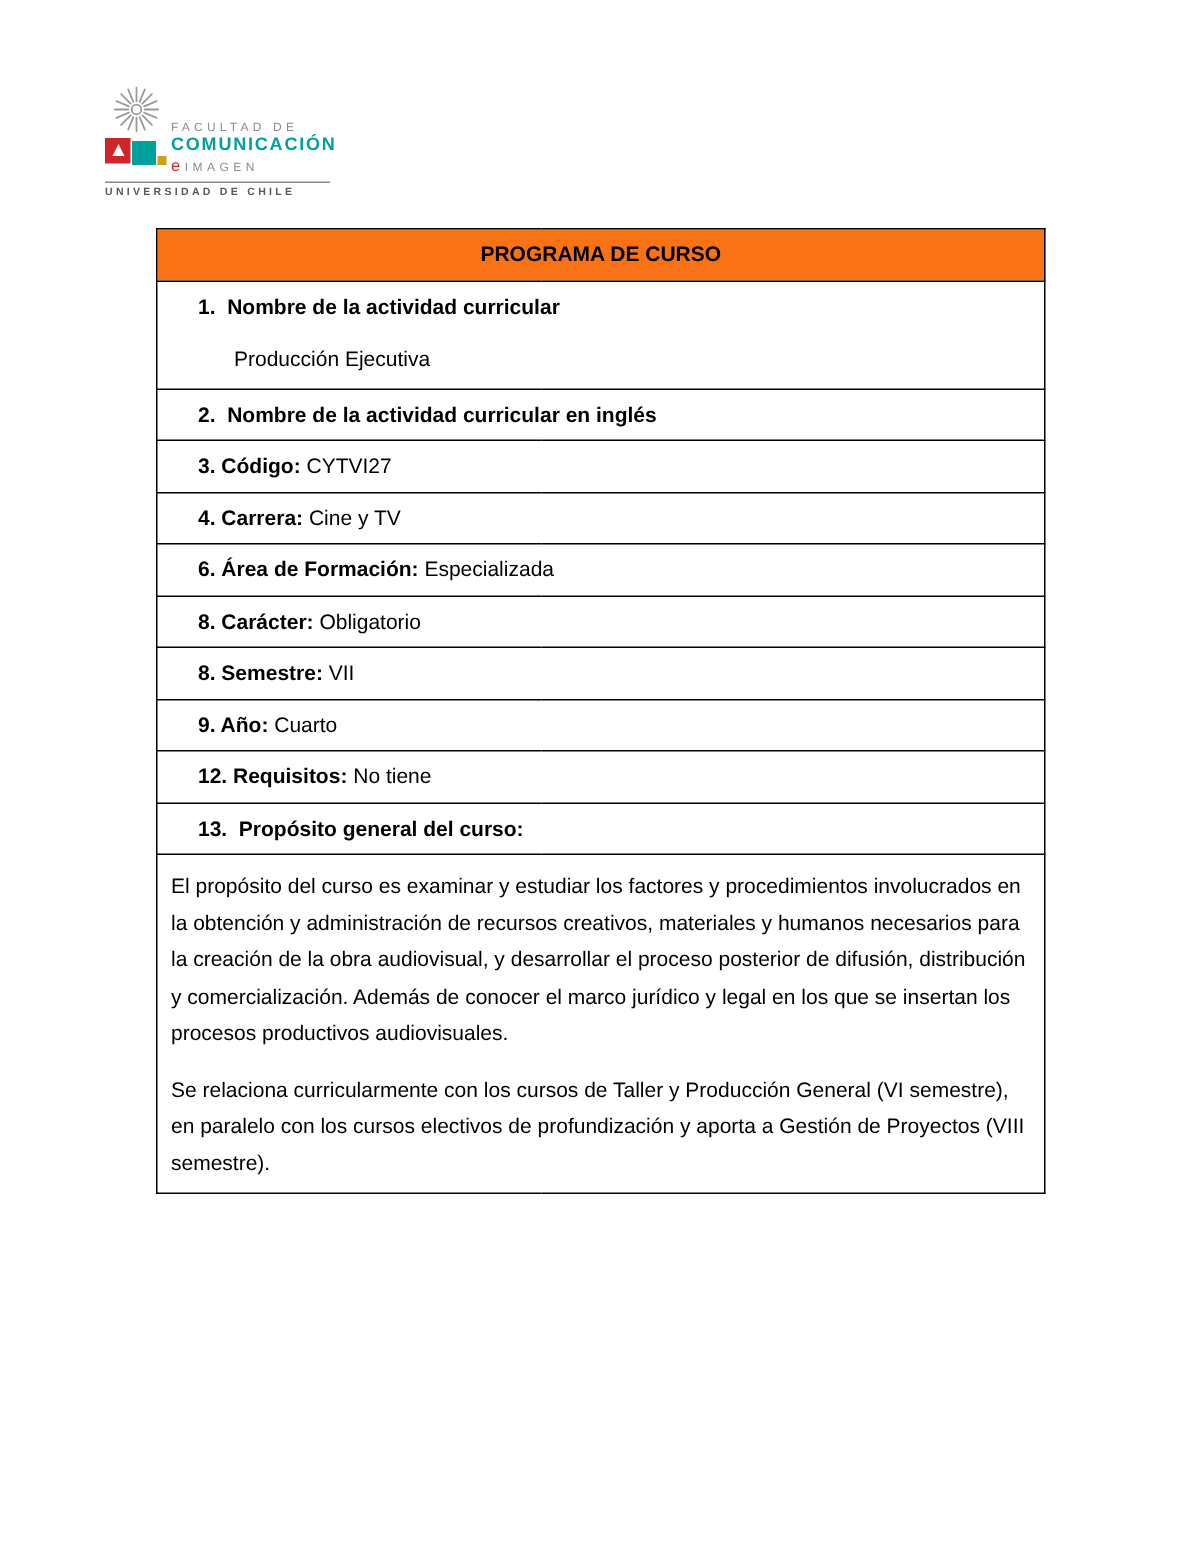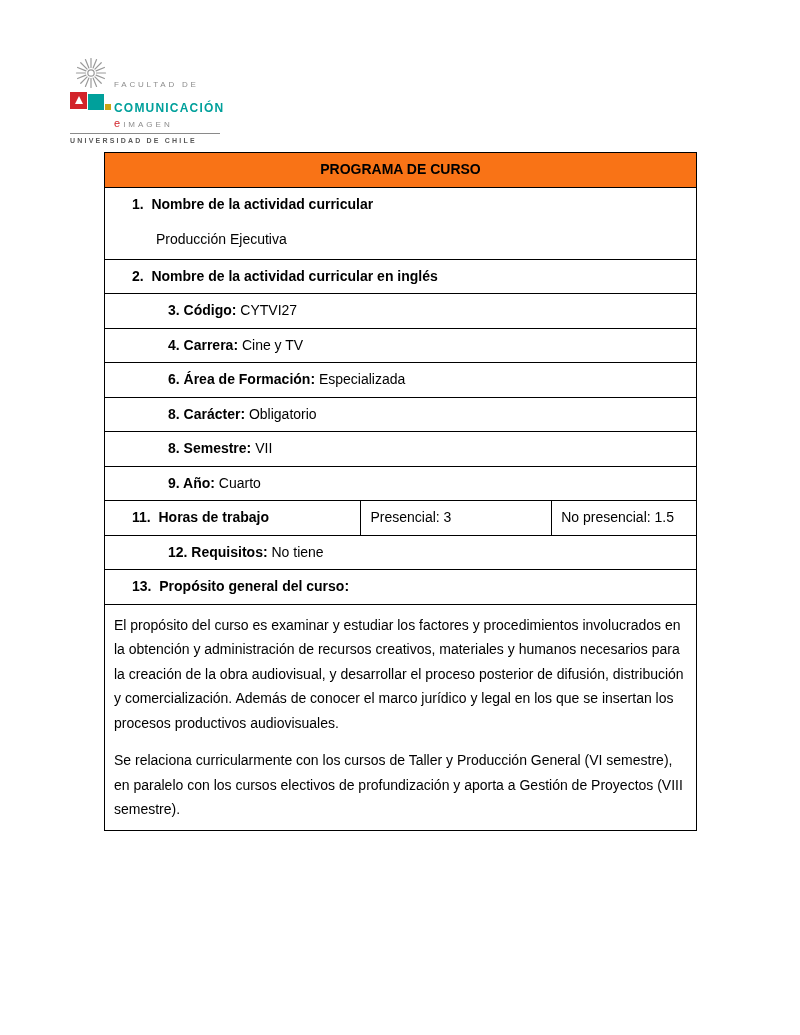--- a/index.html
+++ b/index.html
@@ -26,21 +26,21 @@
   .sq-red::after{
     content:""; position:absolute; left:5px; top:4px;
     width:0; height:0;
     border-left:4px solid transparent; border-right:4px solid transparent;
     border-bottom:8px solid #ffffff;
   }
   .sq-teal { width:16px; height:16px; background:#00A09B; margin-left:1px; margin-top:2px; }
   .sq-mustard { width:6px; height:6px; background:#C8A415; margin-left:1px; margin-top:12px; }
   .logo-lines { padding-top:24px; margin-left:3px; }
   .fl1 { font-size:8px; letter-spacing:2.8px; color:#8C8C8C; white-space:nowrap; }
-  .fl2 { font-size:12px; font-weight:bold; letter-spacing:1.2px; color:#00A09B; white-space:nowrap; margin-top:12px; }
+  .fl2 { font-size:12px; font-weight:bold; letter-spacing:1.2px; color:#00A09B; white-space:nowrap; margin-top:0; }
   .fl3 { font-size:8px; letter-spacing:3px; color:#8C8C8C; white-space:nowrap; margin-top:2px; }
   .fl3 .e { font-size:11px; color:#D2232A; letter-spacing:0; margin-right:3px; text-transform:lowercase; }
   .logo-rule { border-top:1.5px solid #8a8a8a; margin-top:4px; width:150px; }
   .uni { margin-top:3px; font-size:7px; font-weight:bold; letter-spacing:2.2px; color:#595959; white-space:nowrap; }
 
   
   table.course {
     position:absolute; left:104px; top:152px;
     width:593px;
     border-collapse:collapse;
@@ -51,21 +51,21 @@
     border:1px solid #000;
     padding:8px 9px;
     vertical-align:top;
   }
   td.th {
     background:#f97316;
     text-align:center;
     font-weight:bold;
     padding:8px 9px;
   }
-  .b { font-weight:bold;margin-left:36px; }
+  .b { font-weight:bold; }
   .pre { white-space:pre-wrap; }
   .num, .pre { margin-left:18px; }
   .long { font-size:13px; letter-spacing:-0.1px; }
   .sub { margin:18px 0 2px 42px; }
   td.c2, td.c3 { font-weight:normal; }
   td.hdr13 { padding:7px 9px; }
   td.body-cell { padding:12px 9px 16px 9px; }
   td.body-cell p { line-height:1.75; margin:0; text-align:left; }
   td.body-cell p + p { margin-top:13px; }
 </style>
@@ -169,27 +169,20 @@
         </td>
       </tr>
 
       <tr>
         <td colspan="3">
           <div class="num"><span class="b">9.  Año:</span> <span>Cuarto</span></div>
         </td>
       </tr>
 
 
-      <tr>
-        <td class="c1">
-          <div class="pre b">11.  Horas de trabajo</div>
-        </td>
-        <td class="c2">Presencial: 3</td>
-        <td class="c3">No presencial: 1.5</td>
-      </tr>
 
       <tr>
         <td colspan="3">
           <div class="num"><span class="b">12.  Requisitos:</span> <span>No tiene</span></div>
         </td>
       </tr>
 
       <tr>
         <td colspan="3" class="hdr13">
           <div class="pre b">13.  Propósito general del curso:</div>

